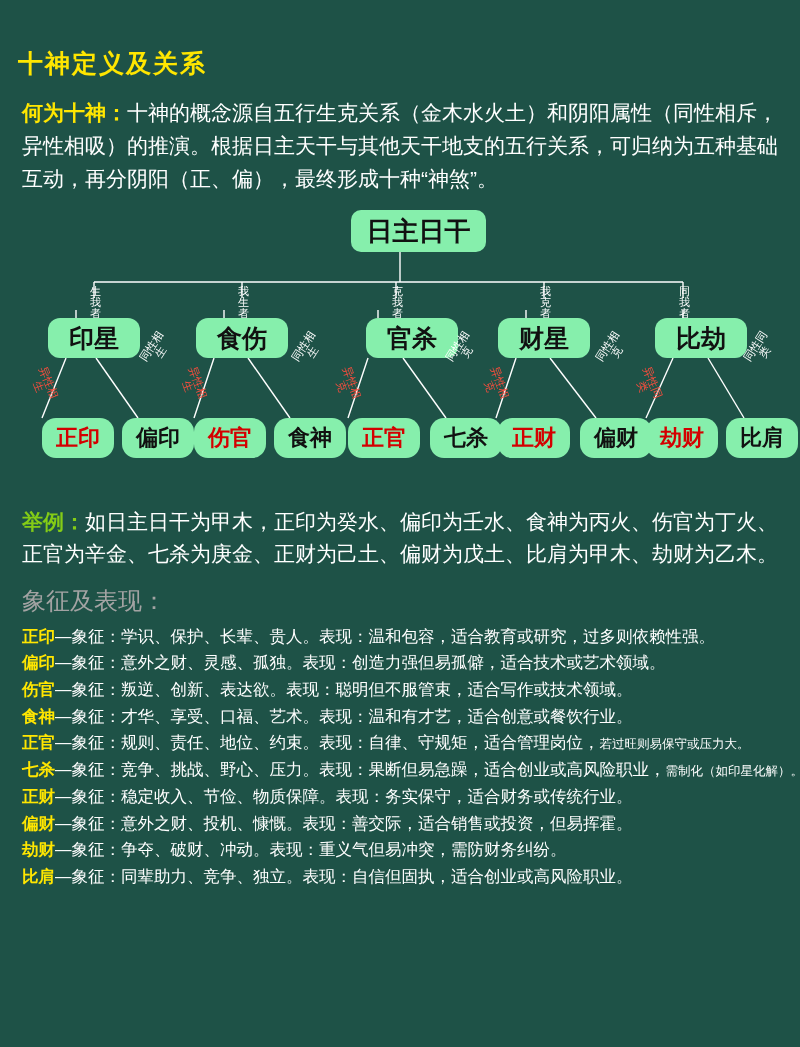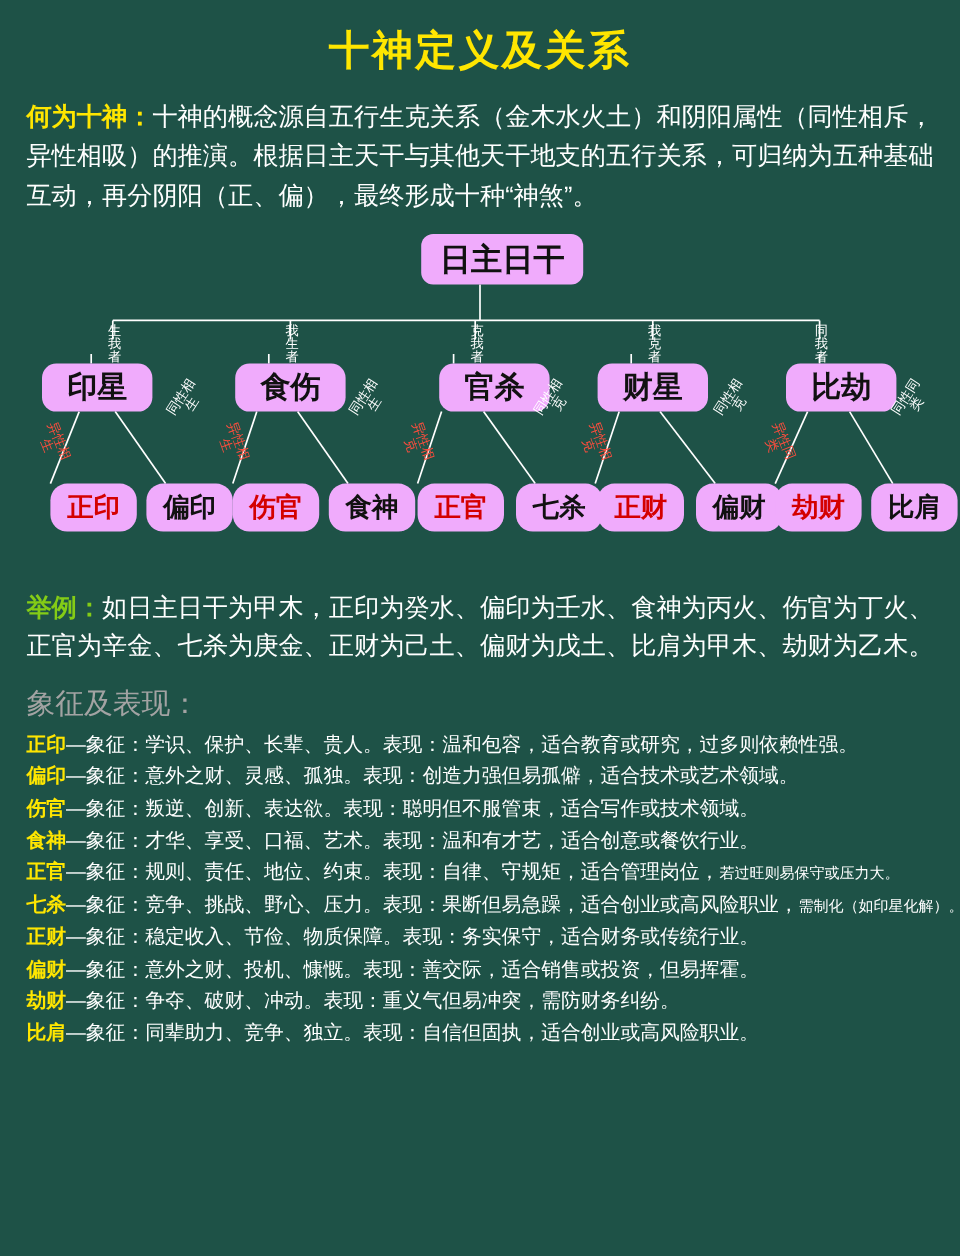--- a/index.html
+++ b/index.html
@@ -16,47 +16,46 @@
     position: relative;
   }
   .page {
     width: 800px;
     height: 1047px;
     position: relative;
     box-sizing: border-box;
     padding: 0 18px;
   }
   .title {
-    text-align: center;
     color: #ffe600;
-    font-size: 34px;
+    font-size: 25px;
     font-weight: bold;
     letter-spacing: 2px;
-    padding-top: 19px;
+    padding-top: 47px;
     padding-bottom: 10px;
   }
   .intro {
     font-size: 21px;
     line-height: 1.58;
     margin: 6px 4px 0 4px;
     text-align: justify;
   }
   .intro .lead {
     color: #ffe600;
     font-weight: bold;
   }
   
   .diagram {
     position: relative;
     height: 290px;
     margin-top: 14px;
   }
   .node {
     position: absolute;
-    background: #f0abfc;
+    background: #86efac;
     color: #111111;
     border-radius: 16px;
     font-weight: bold;
     text-align: center;
     white-space: nowrap;
     box-sizing: border-box;
   }
   .root {
     left: 333px;
     top: 0px;
@@ -67,21 +66,21 @@
     border-radius: 10px;
   }
   .mid {
     width: 92px;
     height: 40px;
     line-height: 40px;
     font-size: 25px;
     top: 108px;
     border-radius: 12px;
   }
-  .mid.m0 { left: 17px; }
+  .mid.m0 { left: 30px; }
   .mid.m1 { left: 178px; }
   .mid.m2 { left: 348px; }
   .mid.m3 { left: 480px; }
   .mid.m4 { left: 637px; }
 
   .leaf {
     width: 72px;
     height: 40px;
     line-height: 40px;
     font-size: 22px;

